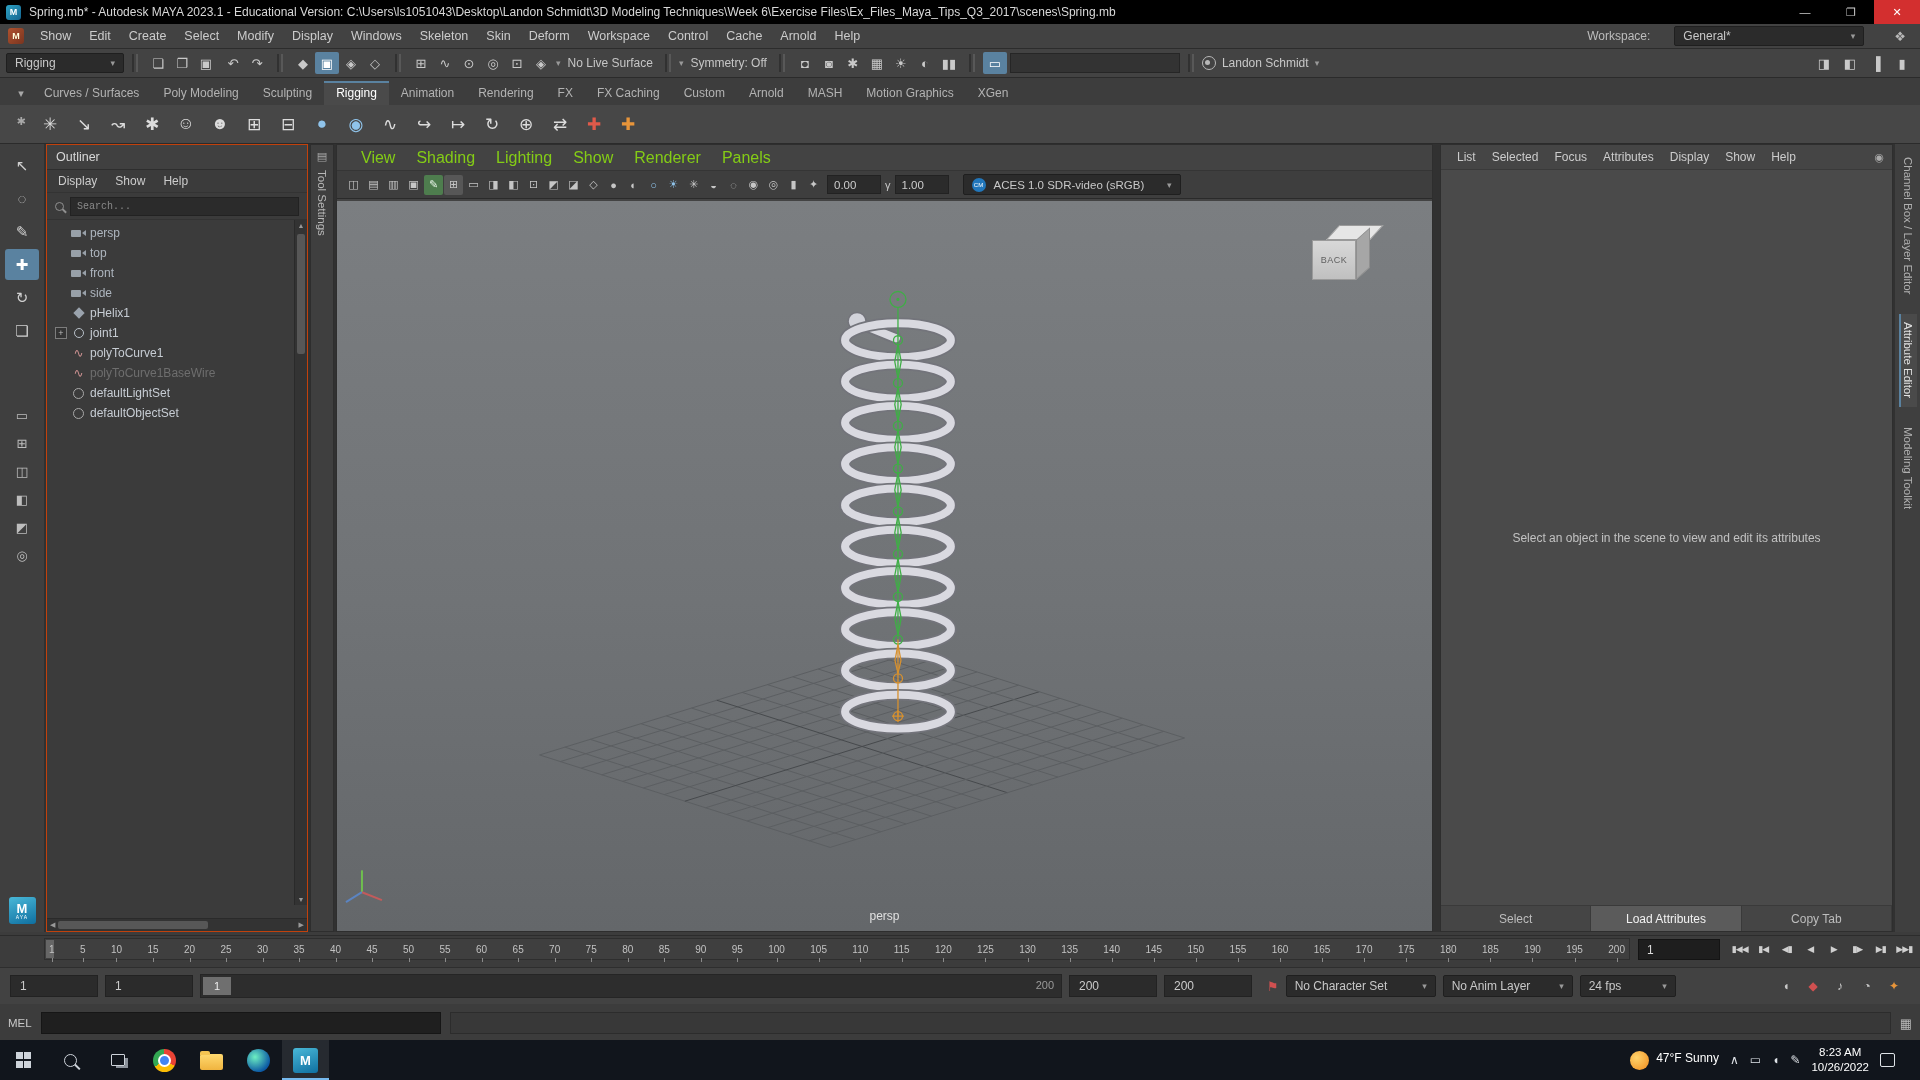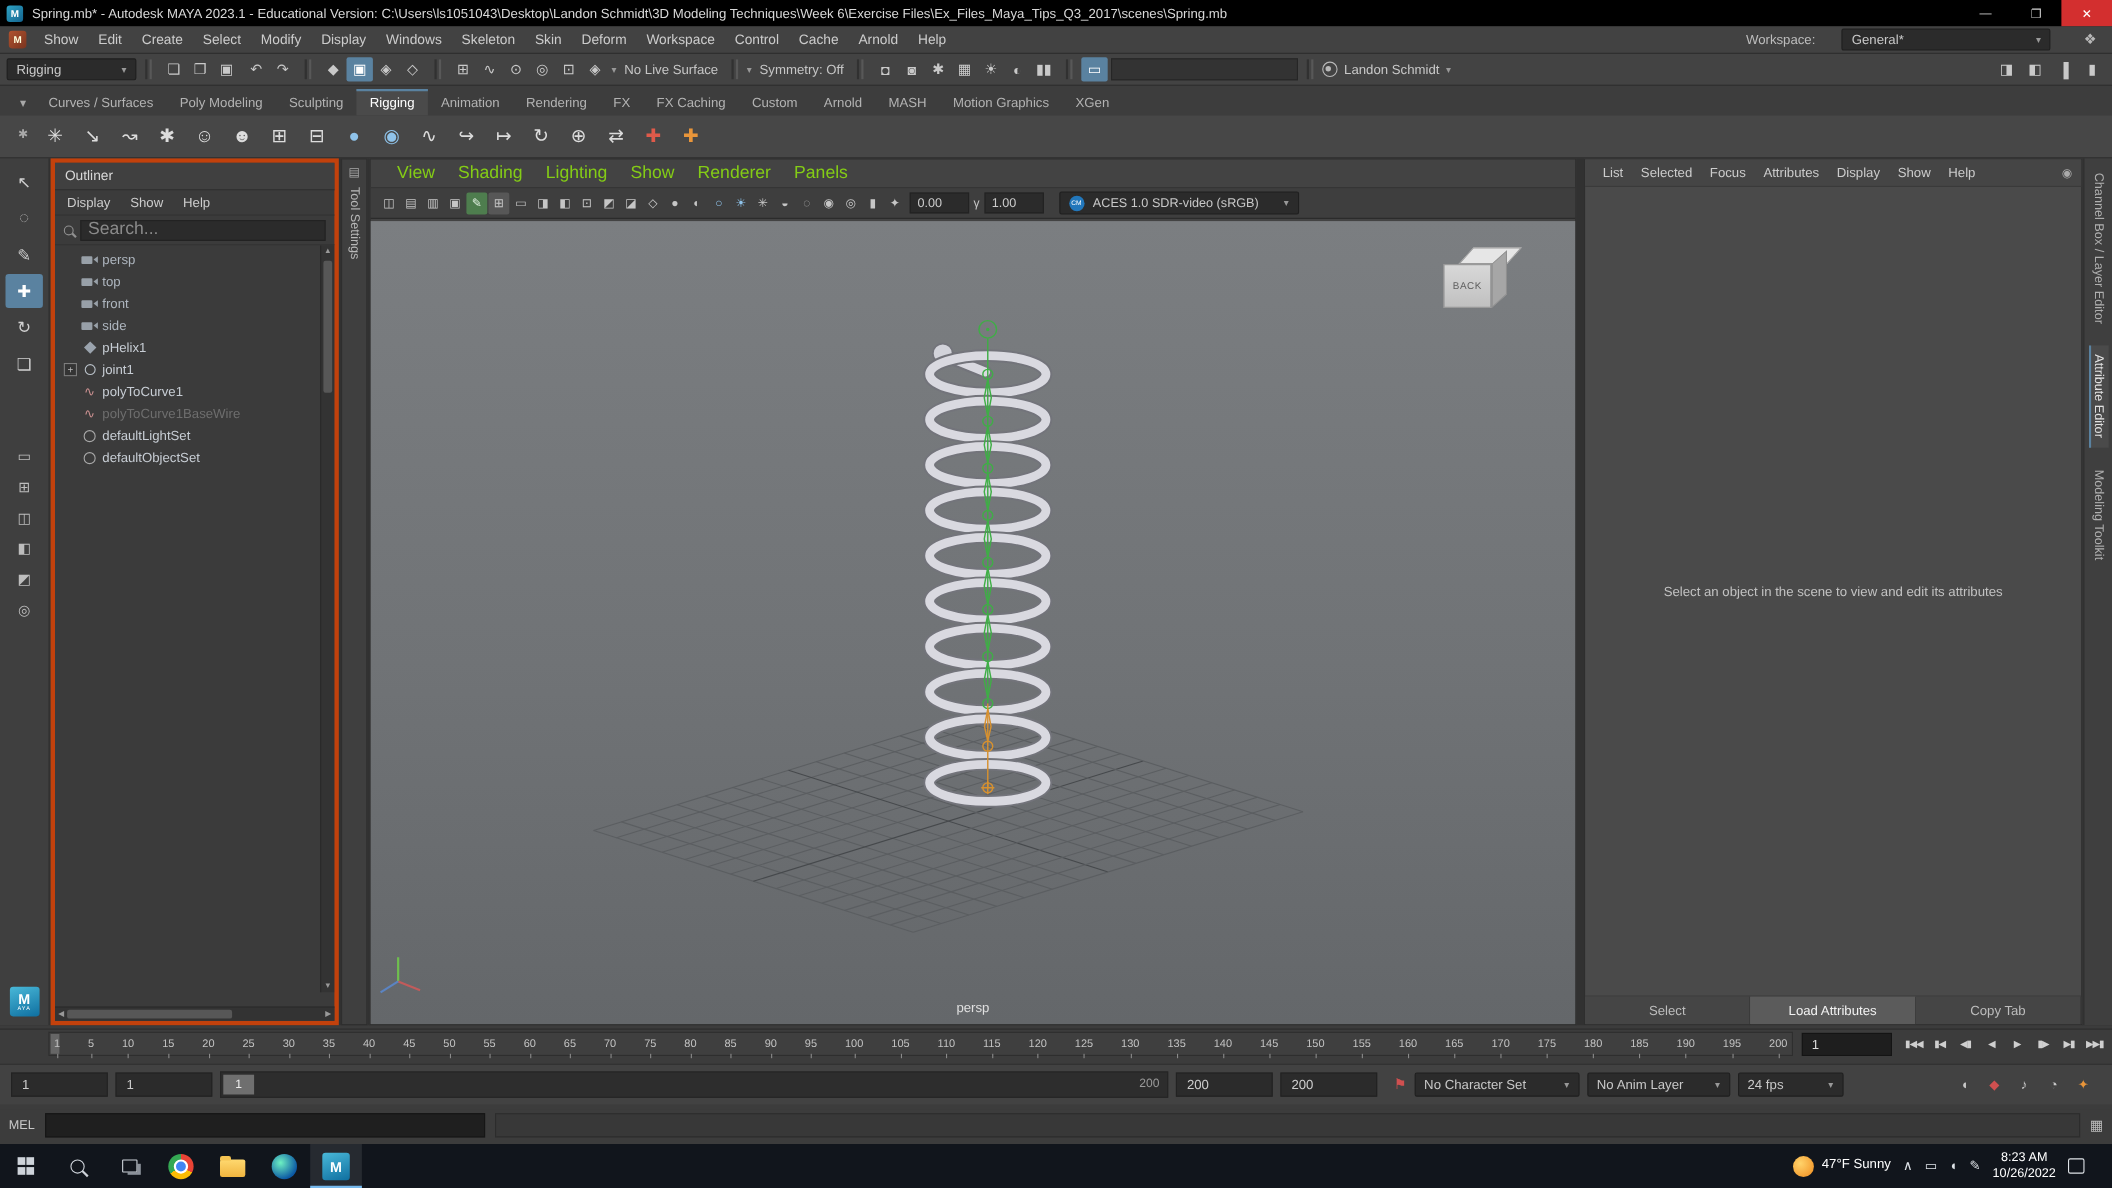--- a/index.html
+++ b/index.html
@@ -51,28 +51,28 @@
   #toolbox{position:absolute;left:0;top:0;bottom:0;width:44px;background:#3f3f3f;display:flex;flex-direction:column;align-items:center;padding-top:6px;gap:2px;}
   .tool{width:34px;height:31px;display:flex;align-items:center;justify-content:center;font-size:15px;color:#cfcfcf;border-radius:3px;}
   .tool.active{background:#5a82a0;color:#fff;}
   .tb-space{height:52px;}
   .layout-btn{width:30px;height:26px;display:flex;align-items:center;justify-content:center;font-size:13px;color:#bdbdbd;}
   .maya-badge{margin-top:auto;margin-bottom:8px;width:27px;height:27px;border-radius:3px;background:linear-gradient(160deg,#49b8d8,#0f6fa0);color:#fff;display:flex;flex-direction:column;align-items:center;justify-content:center;line-height:1;}
   .maya-badge .b1{font-size:13px;font-weight:bold;}
   .maya-badge .b2{font-size:5px;letter-spacing:1px;}
 
   
-  #outliner{position:absolute;left:46px;top:0;bottom:0;width:262px;background:#3b3b3b;border:4px solid #c2410c;display:flex;flex-direction:column;}
+  #outliner{position:absolute;left:46px;top:0;bottom:0;width:262px;background:#3b3b3b;border:1px solid #c2410c;display:flex;flex-direction:column;}
   .ol-title{height:25px;background:#404040;border-bottom:1px solid #2e2e2e;display:flex;align-items:center;padding-left:9px;color:#d8d8d8;font-size:12.5px;}
   .ol-menus{height:23px;display:flex;align-items:center;gap:0;padding-left:2px;border-bottom:1px solid #333;}
   .ol-menus .menu-item{padding:2px 9px;font-size:12px;}
   .ol-search{height:27px;display:flex;align-items:center;gap:6px;padding:0 8px;border-bottom:1px solid #333;}
   .mag{width:9px;height:9px;border:1.5px solid #909090;border-radius:50%;position:relative;flex:0 0 auto;}
   .mag::after{content:"";position:absolute;width:5px;height:1.5px;background:#909090;transform:rotate(45deg);right:-4px;bottom:-2px;}
-  .searchbox{flex:1;height:19px;background:#2b2b2b;border:1px solid #222;color:#bbb;font-size:16px;padding:0 6px;outline:none;}
+  .searchbox{flex:1;height:19px;background:#2b2b2b;border:1px solid #222;color:#bbb;font-size:10px;padding:0 6px;outline:none;font-family:Liberation Mono, monospace;}
   .searchbox::placeholder{color:#8a8a8a;}
   .ol-tree{flex:1;position:relative;padding:3px 14px 0 4px;overflow:hidden;}
   .tree-row{height:20px;display:flex;align-items:center;gap:4px;padding-left:4px;}
   .expander{width:12px;height:12px;font-size:9px;color:#bbb;display:flex;align-items:center;justify-content:center;flex:0 0 auto;}
   .tree-row.joint .expander{border:1px solid #7d7d7d;background:#343434;}
   .tree-icon{width:15px;height:14px;display:flex;align-items:center;justify-content:center;flex:0 0 auto;}
   .tree-label{font-size:12px;color:#c7cdd4;white-space:nowrap;}
   .tree-row.cam .tree-label{color:#aeb6bf;}
   .tree-row.dim .tree-label{color:#6e6e6e;}
   .tree-row.cam .tree-icon::before{content:"";width:10px;height:7px;background:#98a0a8;border-radius:1px;}

